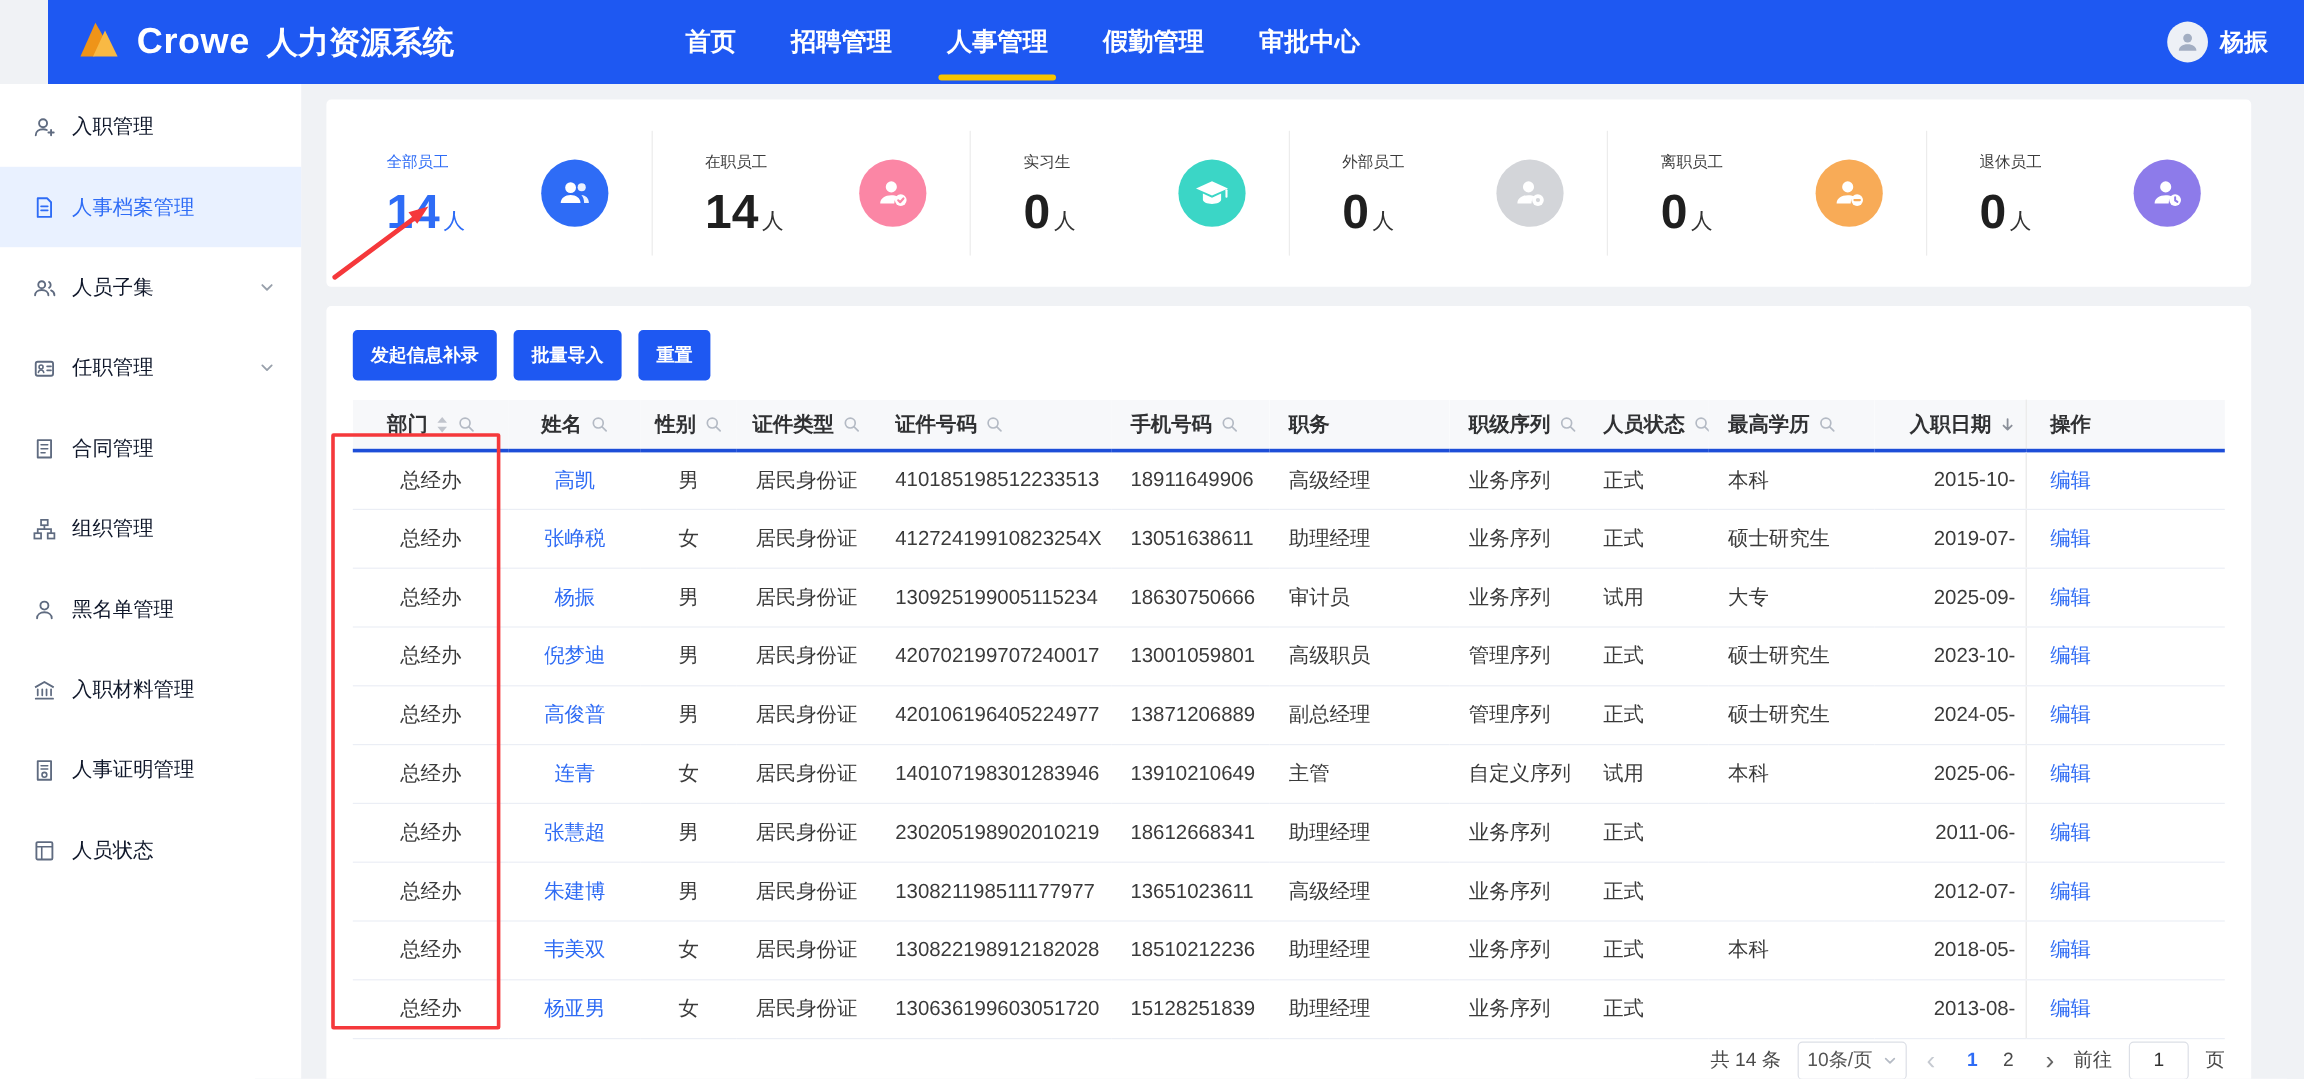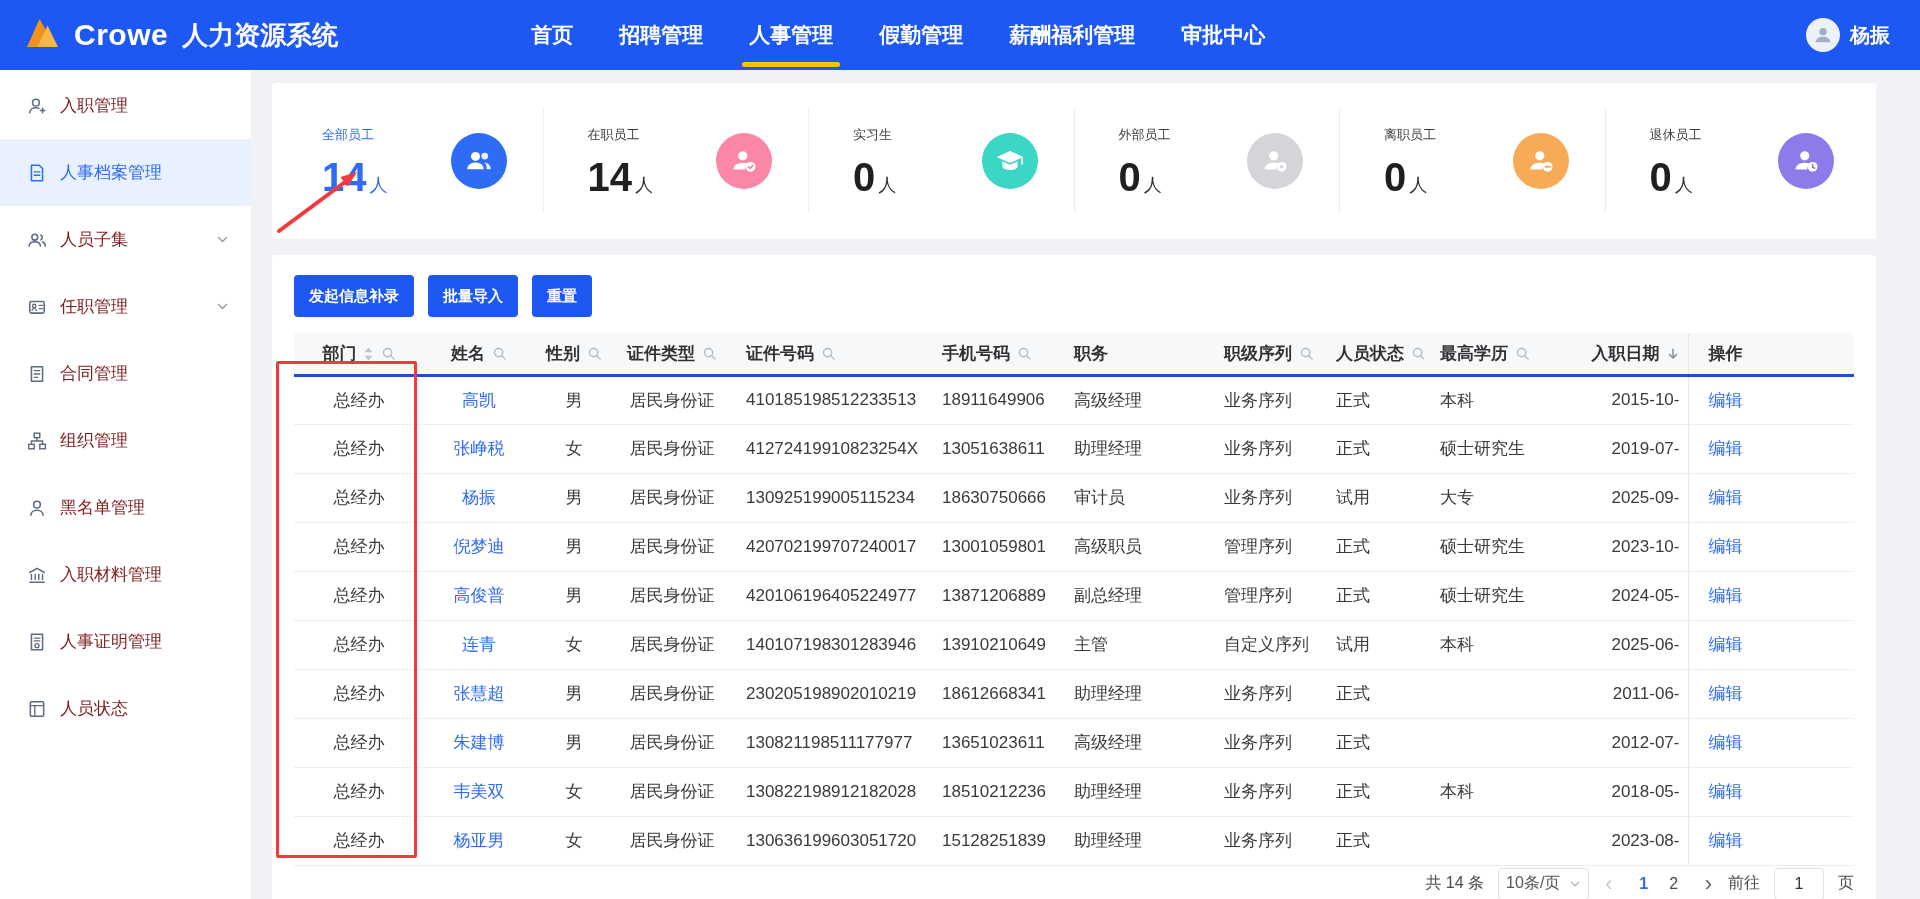--- a/index.html
+++ b/index.html
@@ -1,36 +1,36 @@
 <!DOCTYPE html>
 <html><head>
 <meta charset="utf-8">
 <style>
   *{margin:0;padding:0;box-sizing:border-box;}
   html,body{width:1920px;height:899px;overflow:hidden;}
   body{background:#f0f2f5;font-family:"Liberation Sans","DejaVu Sans",sans-serif;color:#333;}
   .app{position:relative;width:1920px;height:899px;display:flex;flex-direction:column;}
 
   
-  .topbar{height:70px;background:#1e58f2;display:flex;align-items:center;padding:0 30px 0 24px;flex-shrink:0;}
+  .topbar{height:70px;background:#1e58f2;display:flex;align-items:center;padding:0 30px 0 24px;flex-shrink:0;margin-left:40px;}
   .brand{display:flex;align-items:center;gap:10px;}
   .brand-name{color:#fff;font-size:30px;font-weight:700;letter-spacing:.5px;}
   .app-title{color:#fff;font-size:26px;font-weight:700;margin-left:4px;}
   .topnav{display:flex;margin-left:170px;height:100%;}
   .nav-item{position:relative;display:flex;align-items:center;padding:0 2px;margin:0 21px;color:#fff;font-size:21px;font-weight:700;cursor:pointer;white-space:nowrap;}
   .nav-item.active::after{content:"";position:absolute;left:-5px;right:-5px;bottom:3px;height:5px;border-radius:3px;background:#f7c400;}
   .userbox{margin-left:auto;display:flex;align-items:center;gap:10px;cursor:pointer;}
   .avatar{width:34px;height:34px;border-radius:50%;background:#edf0f6;display:flex;align-items:center;justify-content:center;}
   .username{color:#fff;font-size:20px;font-weight:700;}
 
   .layout{flex:1;display:flex;min-height:0;}
 
   
   .sidebar{width:251px;background:#fff;padding-top:2px;flex-shrink:0;}
-  .side-item{display:flex;align-items:center;height:67px;padding:0 22px 0 27px;font-size:17px;color:#7f1d1d;cursor:pointer;}
+  .side-item{display:flex;align-items:center;height:67px;padding:0 22px 0 27px;font-size:17px;color:#0f172a;cursor:pointer;}
   .side-item .icon{width:20px;height:20px;margin-right:13px;color:#5f6b80;display:inline-flex;flex-shrink:0;}
   .side-item .icon svg{width:20px;height:20px;}
   .side-item.active{background:#e9f1ff;color:#2e6cf6;}
   .side-item.active .icon{color:#2e6cf6;}
   .side-item .chev{margin-left:auto;color:#98a0ab;display:inline-flex;}
 
   
   .main{flex:1;padding:13px 44px 0 21px;min-width:0;}
 
   .stats{background:#fff;border-radius:4px;height:156px;display:flex;align-items:stretch;padding:0 6px;}
@@ -94,23 +94,20 @@
           <span>首页</span>
         </div>
         <div class="nav-item ">
           <span>招聘管理</span>
         </div>
         <div class="nav-item active">
           <span>人事管理</span>
         </div>
         <div class="nav-item ">
           <span>假勤管理</span>
-        </div>
-        <div class="nav-item ">
-          <span>薪酬福利管理</span>
         </div>
         <div class="nav-item ">
           <span>审批中心</span>
         </div>
       </nav>
     <div class="userbox">
       <span class="avatar">
         <svg width="22" height="22" viewBox="0 0 24 24" fill="#a3aec2">
             <circle cx="12" cy="8.4" r="4"></circle>
             <path d="M4 20c0-3.8 3.5-6 8-6s8 2.2 8 6z"></path>
@@ -540,21 +537,21 @@
                 <td class="al-center "><span>总经办</span></td>
                 <td class="al-center "><a class="link">杨亚男</a></td>
                 <td class="al-center "><span>女</span></td>
                 <td class="al-center "><span>居民身份证</span></td>
                 <td class="al-left "><span>130636199603051720</span></td>
                 <td class="al-left "><span>15128251839</span></td>
                 <td class="al-left "><span>助理经理</span></td>
                 <td class="al-left "><span>业务序列</span></td>
                 <td class="al-left "><span>正式</span></td>
                 <td class="al-left "><span></span></td>
-                <td class="al-right "><span>2023-08-</span></td>
+                <td class="al-right "><span>2013-08-</span></td>
                 <td class="al-left op-col"><a class="link">编辑</a></td>
               </tr>
             </tbody>
         </table>
 
         <div class="pager">
           <span class="total">共 14 条</span>
           <div class="psize">
             <span>10条/页</span>
             <span class="chev">

